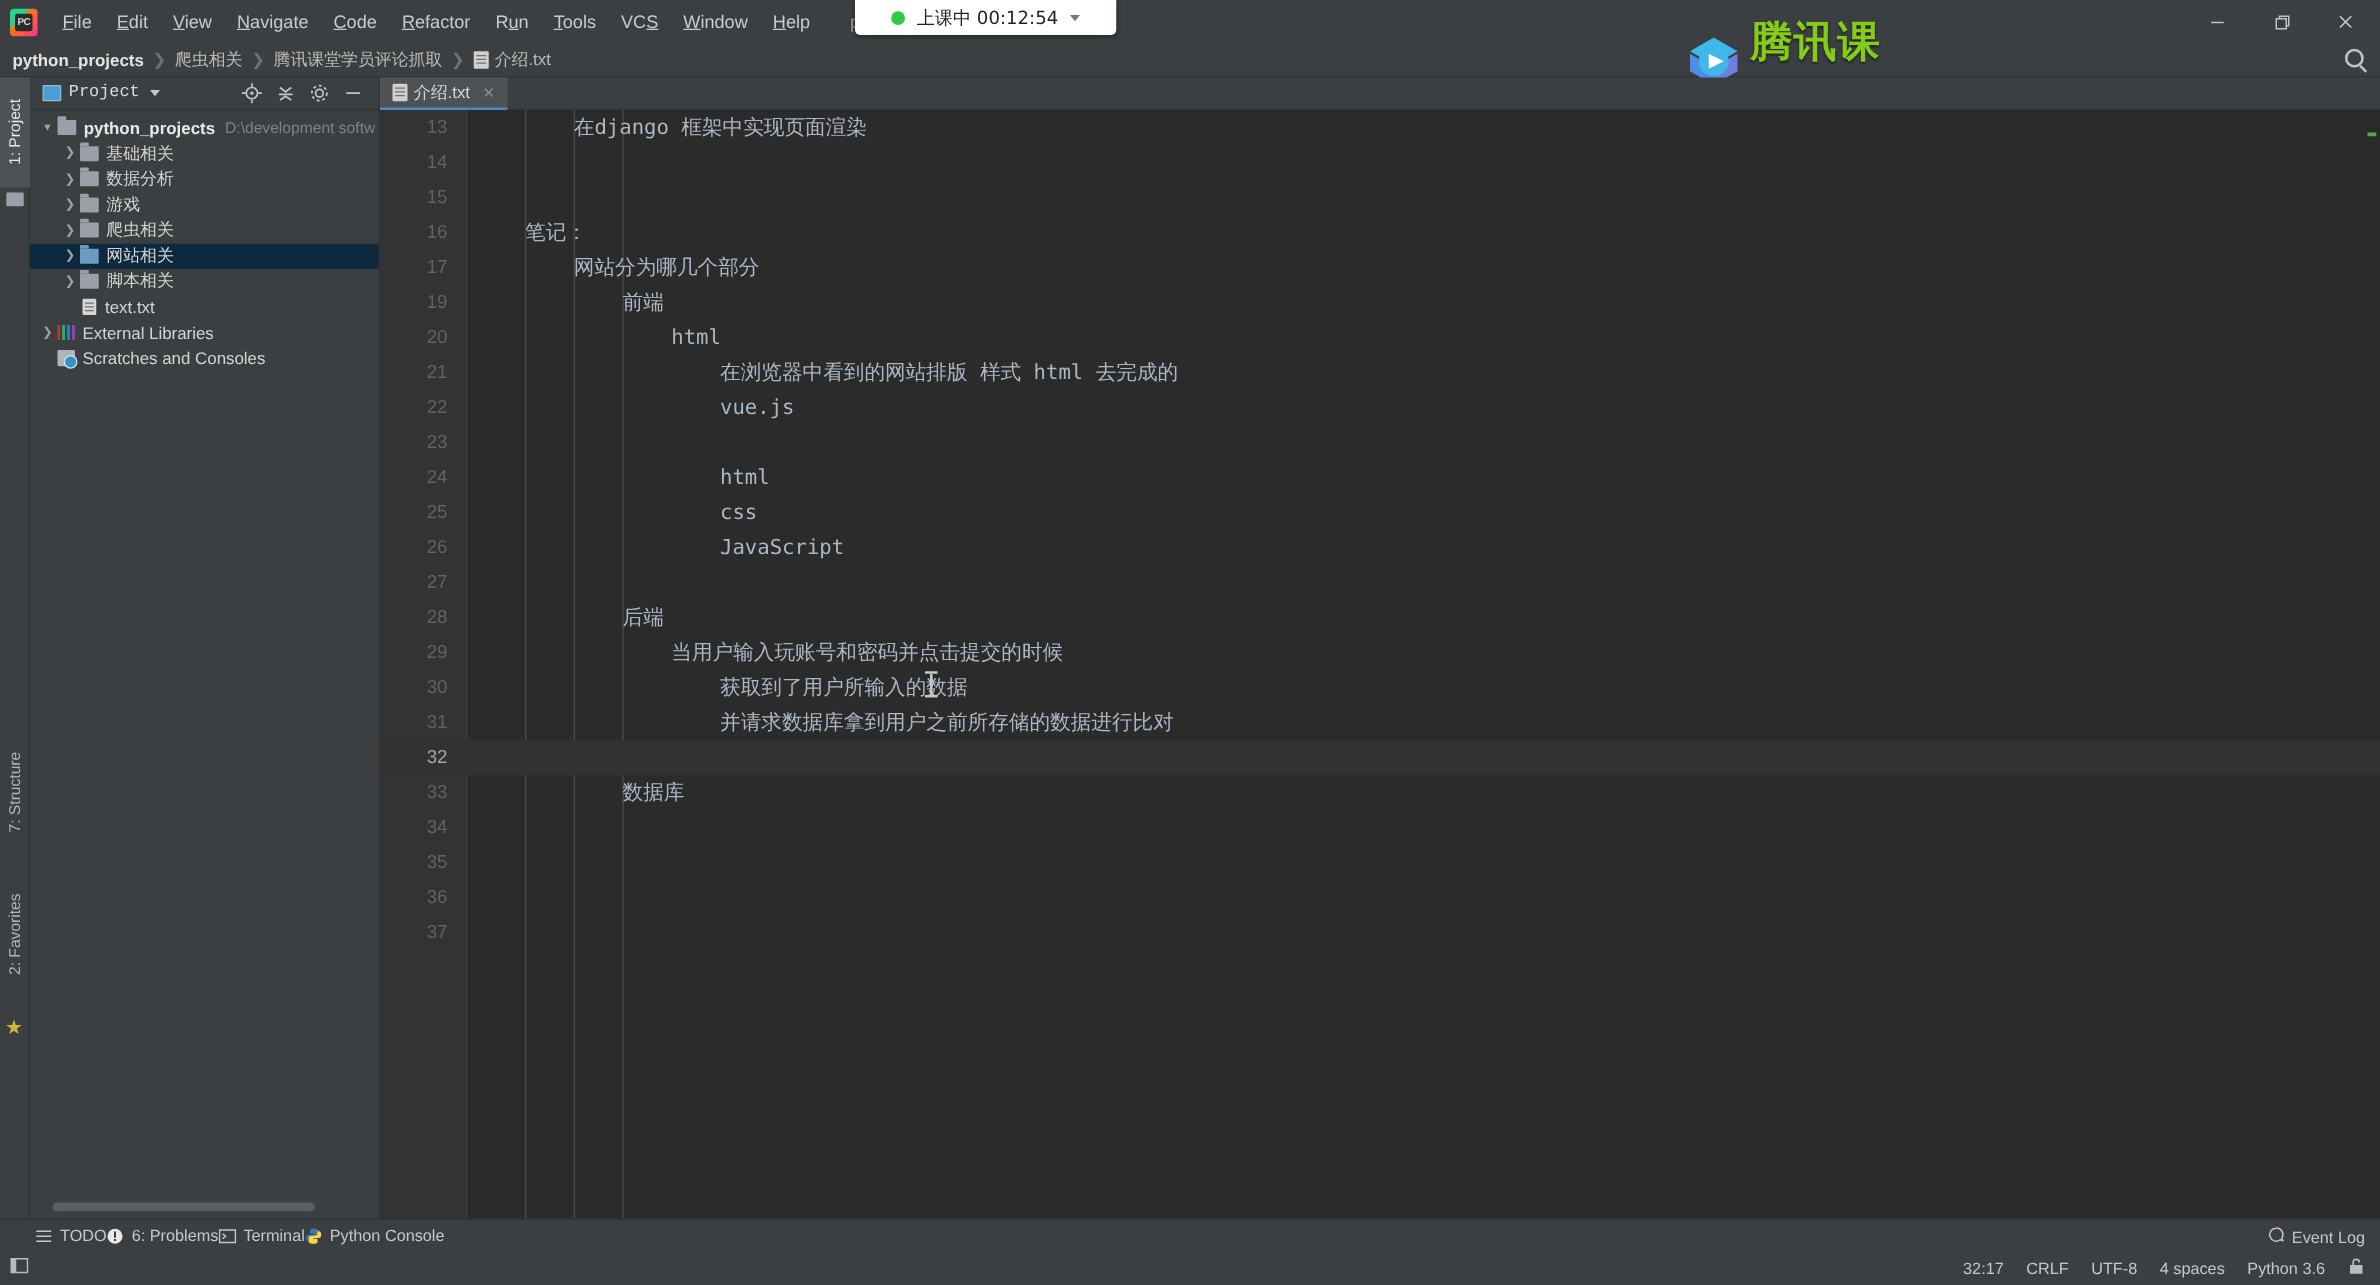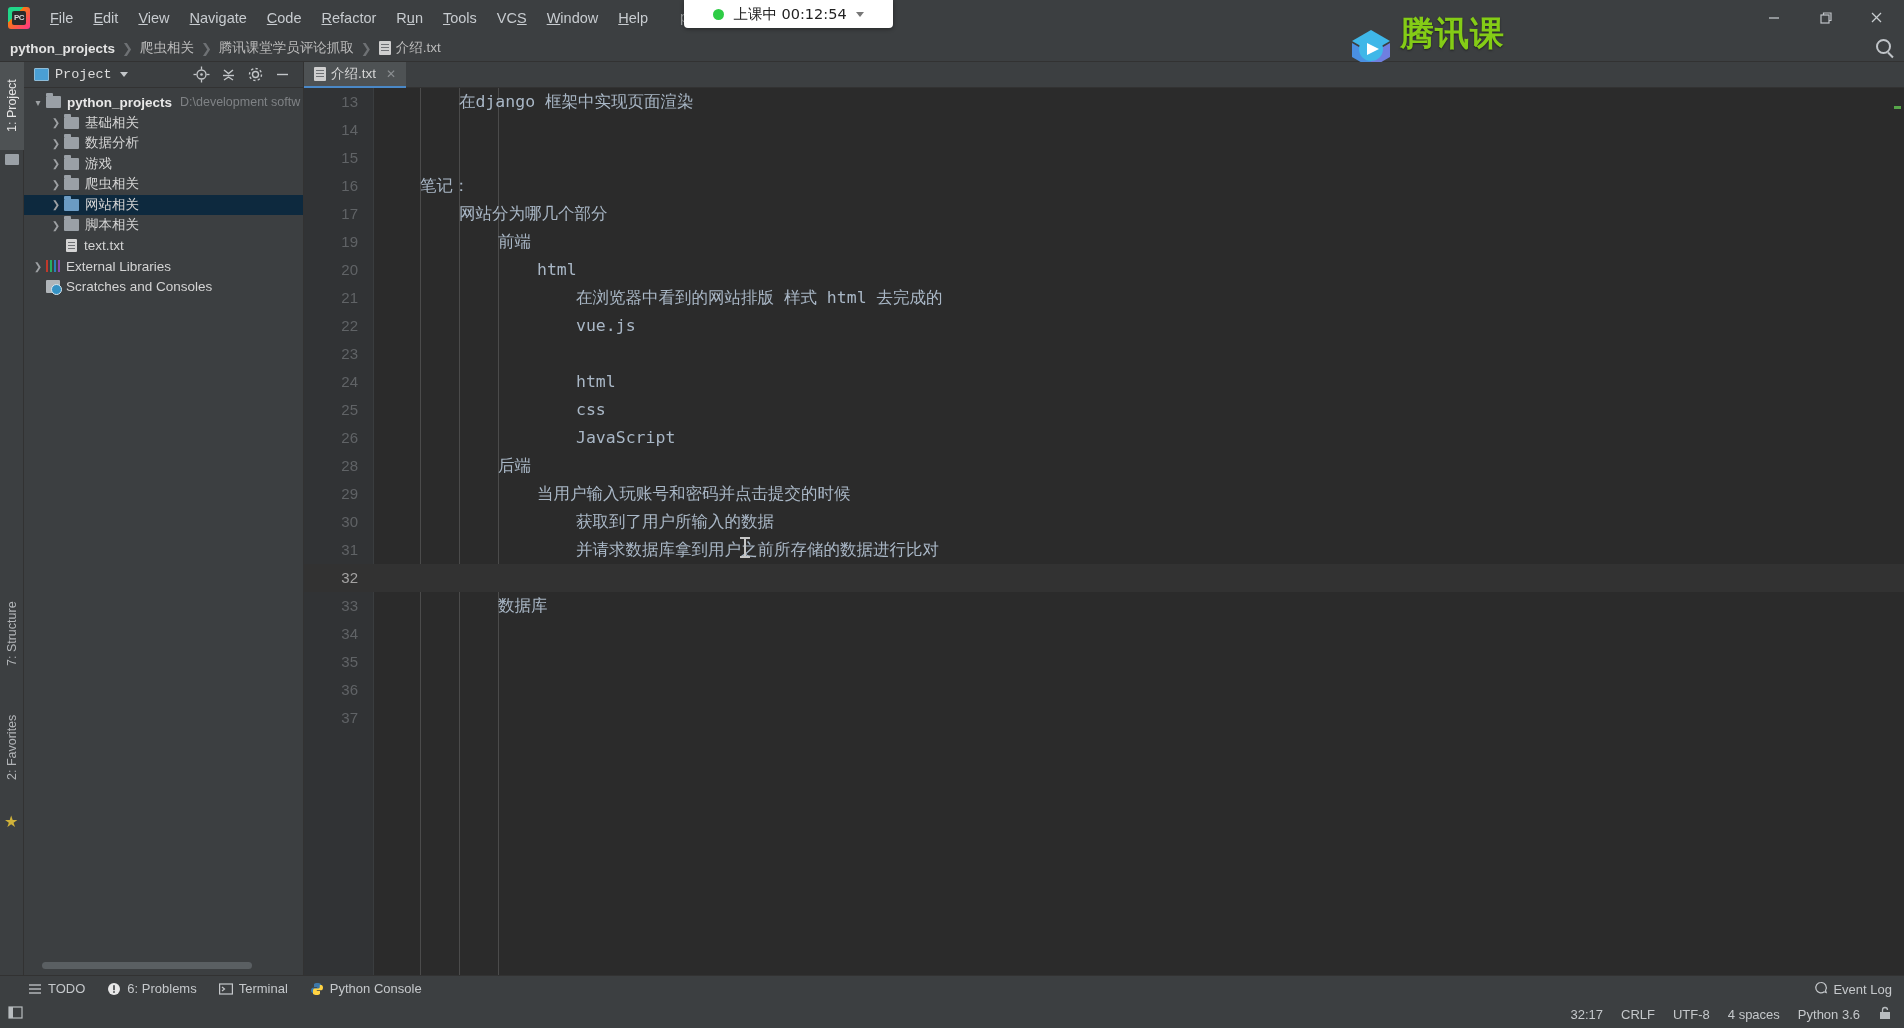--- a/index.html
+++ b/index.html
@@ -196,21 +196,21 @@
   .caret-ibeam::before { top: -2px; }
   .caret-ibeam::after { bottom: -2px; }
   .editor-scroll-mark {
     position: absolute; right: 3px; top: 18px; width: 7px; height: 3px; background: #57a64a;
   }
 
   
   .bottombar {
     position: absolute; left: 0; bottom: 27px; width: 1904px; height: 26px;
     background: #3c3f41; border-top: 1px solid #323232;
-    display: flex; align-items: center; padding-left: 28px; gap: 22px;
+    display: flex; align-items: center; padding-left: 28px; 
   }
   .bb-item { display: flex; align-items: center; color: #c5c8cb; font-size: 13px; gap: 6px;}
   .bb-ico { width: 14px; height: 14px; display:inline-block; }
 
   
   .statusbar {
     position: absolute; left: 0; bottom: 0; width: 1904px; height: 27px;
     background: #3c3f41; display: flex; align-items: center;
   }
   .sb-left { display:flex; align-items:center; padding-left: 8px; }
@@ -473,20 +473,21 @@
         <div class="ln"><span class="num">16</span><span class="txt" style="left: 116px;">笔记：</span></div>
         <div class="ln"><span class="num">17</span><span class="txt" style="left: 155px;">网站分为哪几个部分</span></div>
         <div class="ln"><span class="num">19</span><span class="txt" style="left: 194px;">前端</span></div>
         <div class="ln"><span class="num">20</span><span class="txt" style="left: 233px;">html</span></div>
         <div class="ln"><span class="num">21</span><span class="txt" style="left: 272px;">在浏览器中看到的网站排版 样式 html 去完成的</span></div>
         <div class="ln"><span class="num">22</span><span class="txt" style="left: 272px;">vue.js</span></div>
         <div class="ln"><span class="num">23</span><span class="txt" style="left: 116px;"></span></div>
         <div class="ln"><span class="num">24</span><span class="txt" style="left: 272px;">html</span></div>
         <div class="ln"><span class="num">25</span><span class="txt" style="left: 272px;">css</span></div>
         <div class="ln"><span class="num">26</span><span class="txt" style="left: 272px;">JavaScript</span></div>
+        <div class="ln"><span class="num">27</span><span class="txt" style="left: 116px;"></span></div>
         <div class="ln"><span class="num">28</span><span class="txt" style="left: 194px;">后端</span></div>
         <div class="ln"><span class="num">29</span><span class="txt" style="left: 233px;">当用户输入玩账号和密码并点击提交的时候</span></div>
         <div class="ln"><span class="num">30</span><span class="txt" style="left: 272px;">获取到了用户所输入的数据</span></div>
         <div class="ln"><span class="num">31</span><span class="txt" style="left: 272px;">并请求数据库拿到用户之前所存储的数据进行比对</span></div>
         <div class="ln caretline"><span class="num">32</span><span class="txt" style="left: 116px;"></span></div>
         <div class="ln"><span class="num">33</span><span class="txt" style="left: 194px;">数据库</span></div>
         <div class="ln"><span class="num">34</span><span class="txt" style="left: 116px;"></span></div>
         <div class="ln"><span class="num">35</span><span class="txt" style="left: 116px;"></span></div>
         <div class="ln"><span class="num">36</span><span class="txt" style="left: 116px;"></span></div>
         <div class="ln"><span class="num">37</span><span class="txt" style="left: 116px;"></span></div>

